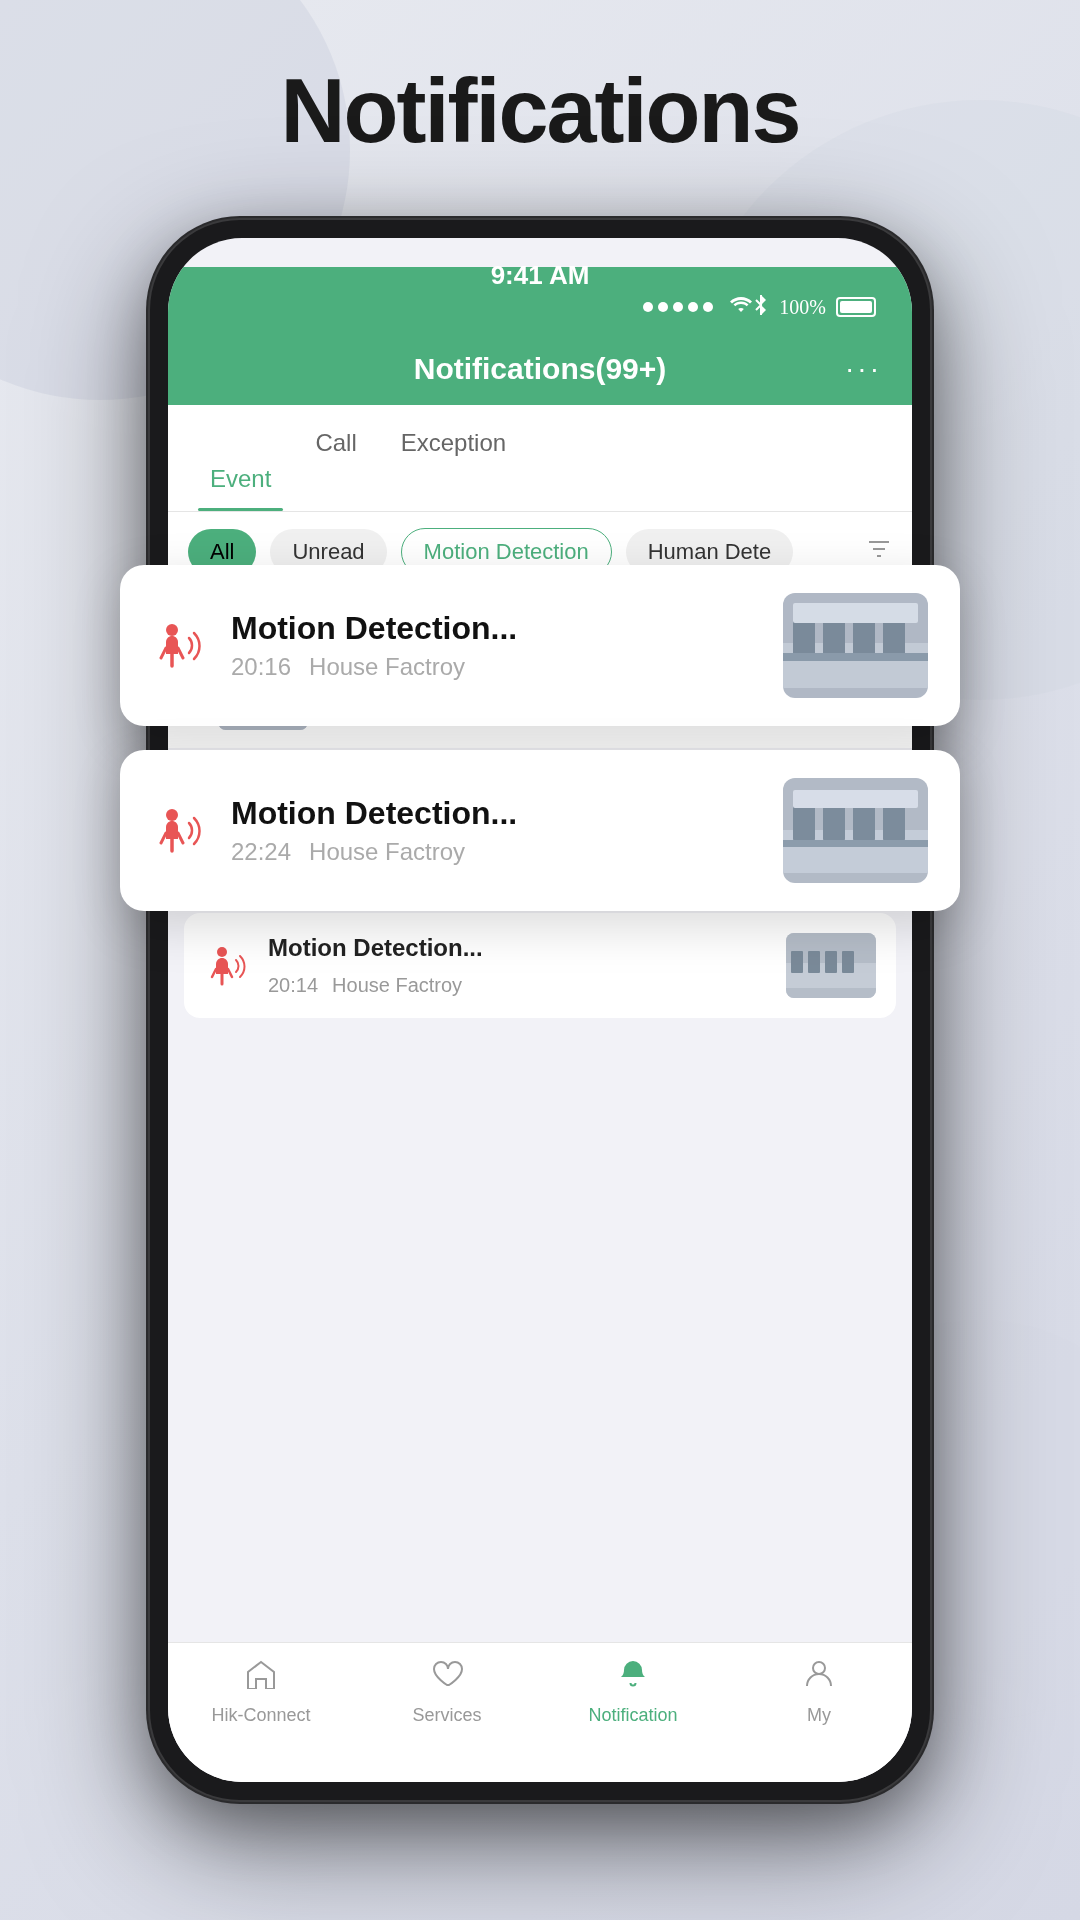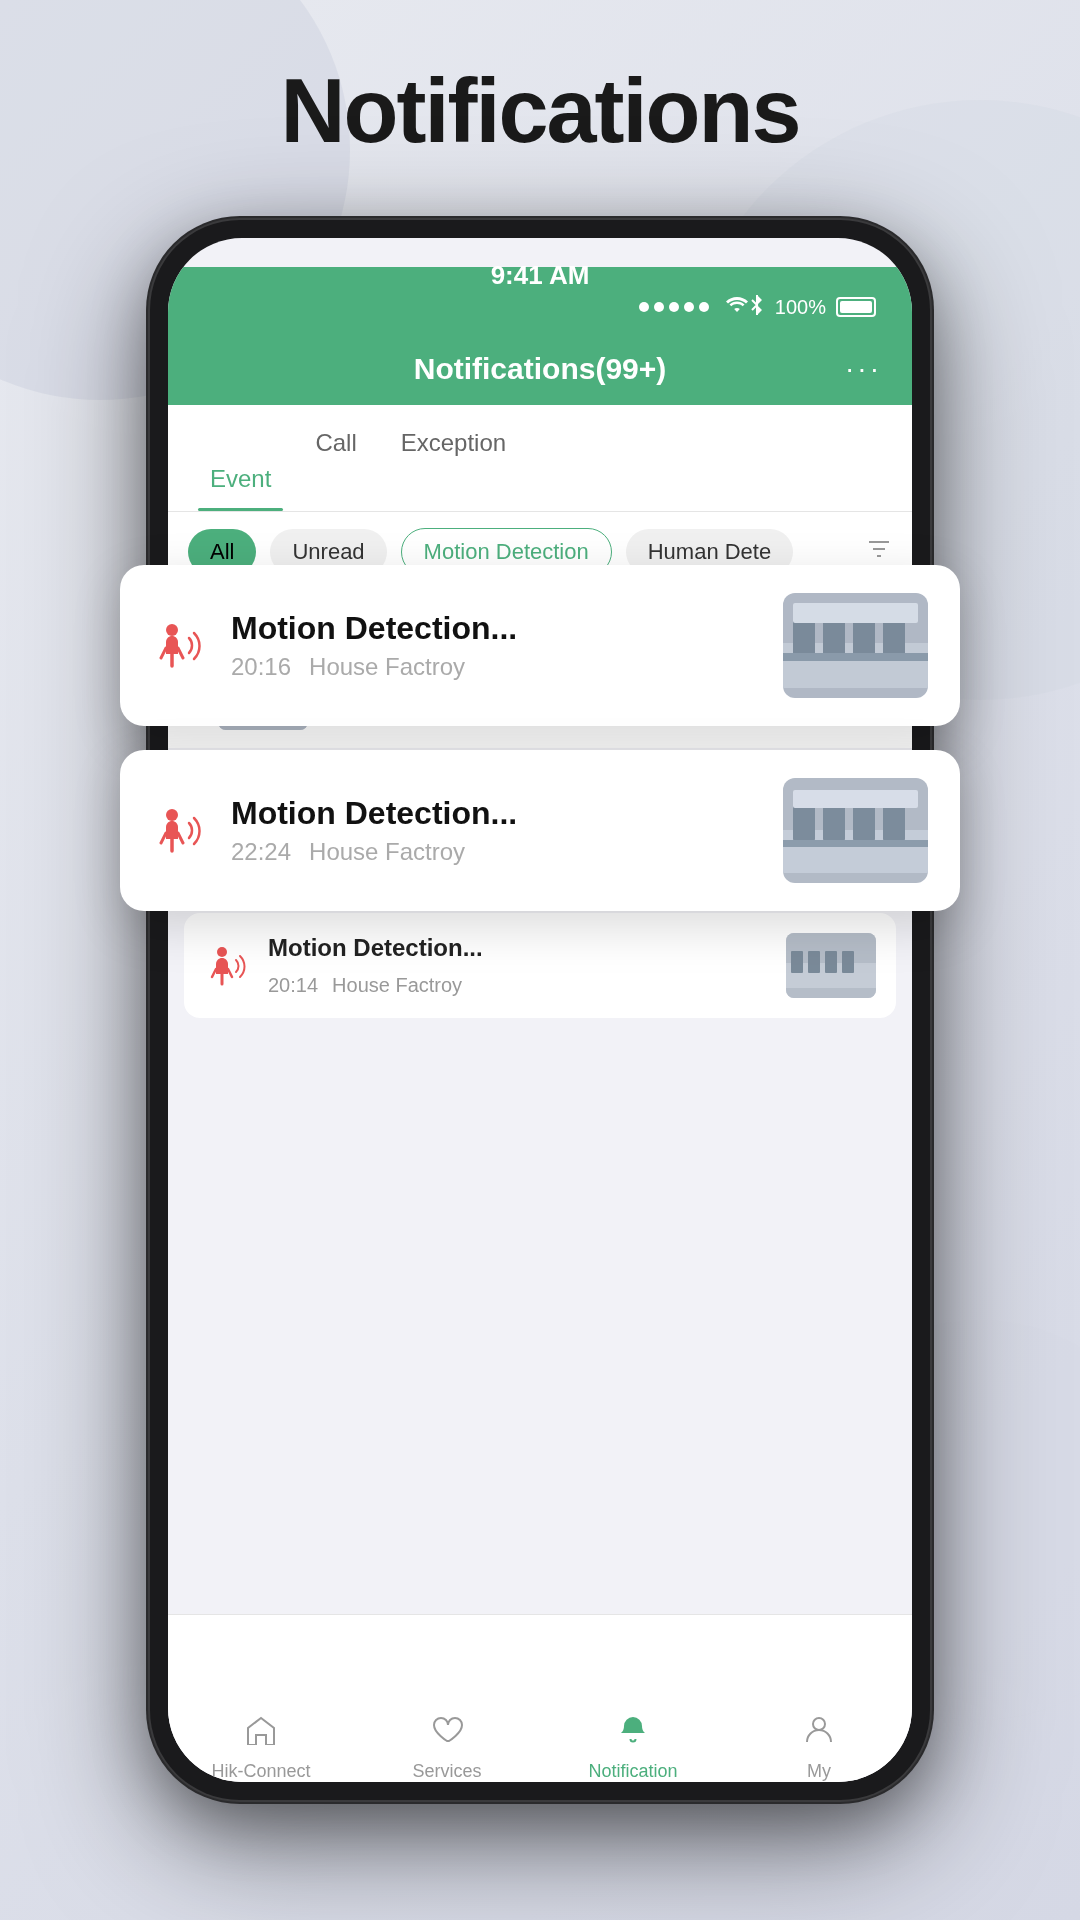--- a/index.html
+++ b/index.html
@@ -143,20 +143,21 @@
       display: flex;
       align-items: center;
       gap: 10px;
       color: white;
       font-size: 20px;
     }
 
     .battery-text {
       font-size: 20px;
       font-weight: 500;
+      font-family: Liberation Serif, serif;
     }
 
     .battery-bar {
       width: 40px;
       height: 20px;
       border: 2px solid white;
       border-radius: 4px;
       position: relative;
       display: flex;
       align-items: center;
@@ -408,26 +409,26 @@
       overflow: hidden;
       flex-shrink: 0;
     }
 
     
     .tab-bar {
       position: absolute;
       bottom: 0;
       left: 0;
       right: 0;
-      height: 168px;
+      height: 140px;
       background: white;
       border-top: 1px solid #e5e5e5;
       display: flex;
-      align-items: flex-end;
-      padding-top: 24px;
+      align-items: flex-start;
+      padding-top: 16px;
     }
 
     .tab-bar-item {
       flex: 1;
       display: flex;
       flex-direction: column;
       align-items: center;
       gap: 8px;
       cursor: pointer;
     }

